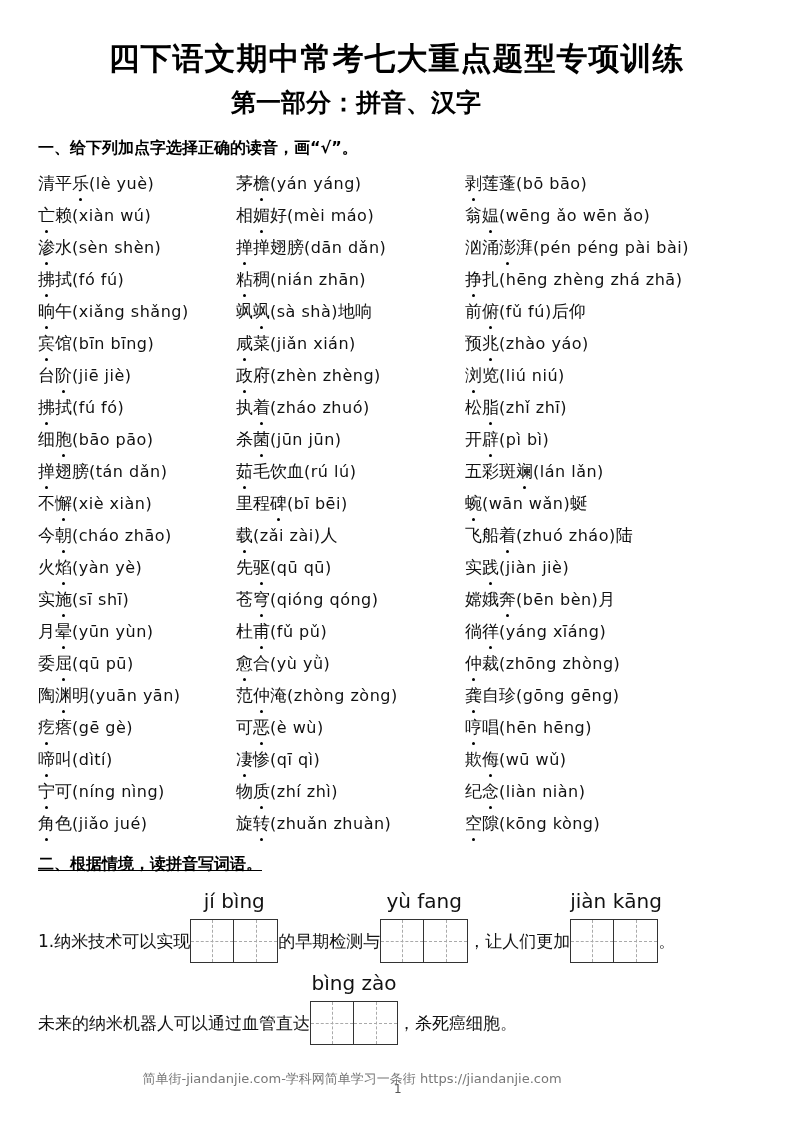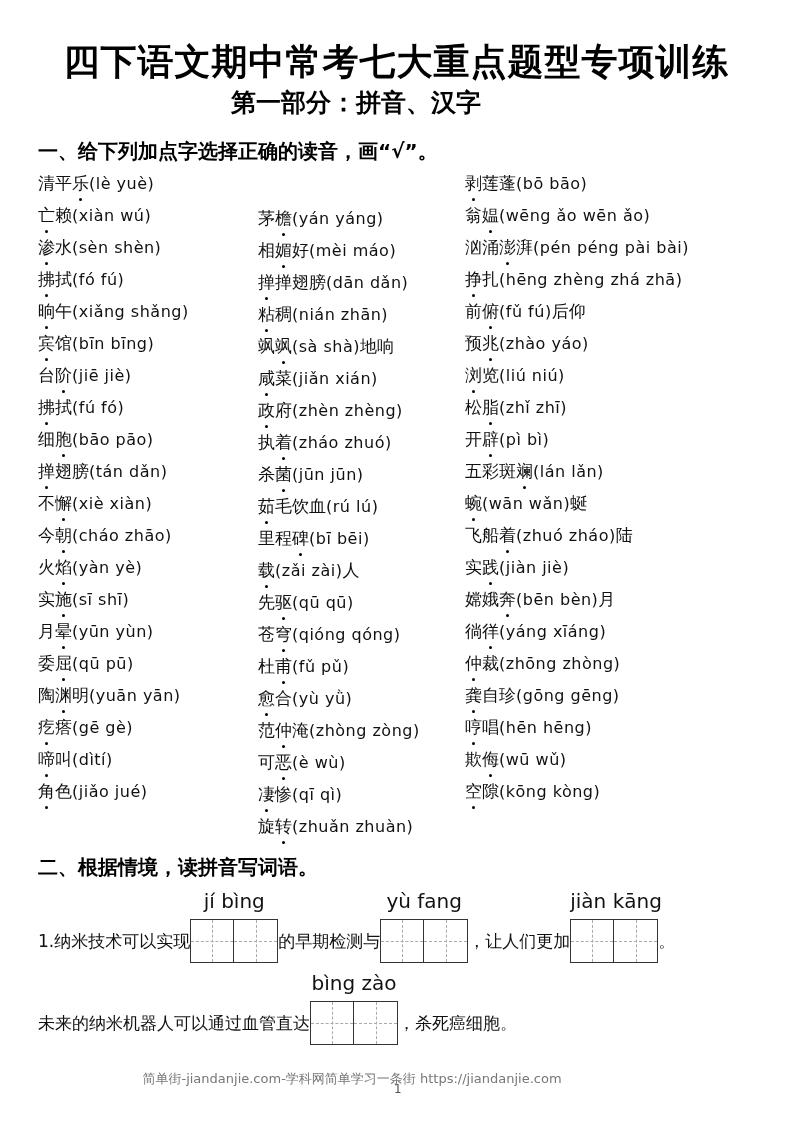--- a/index.html
+++ b/index.html
@@ -2,40 +2,40 @@
 <html><head>
   <meta charset="utf-8">
   <style>
     html, body { margin: 0; padding: 0; background: #ffffff; }
     body {
       width: 793px; height: 1122px; position: relative; overflow: hidden;
       font-family: "DejaVu Sans", "Liberation Sans", sans-serif; color: #111;
     }
     .title {
       position: absolute; top: 38px; left: 0; width: 793px; text-align: center;
-      font-family: "DejaVu Sans", sans-serif; font-weight: bold; font-size: 36px;
+      font-family: "DejaVu Sans", sans-serif; font-weight: bold; font-size: 31px;
       letter-spacing: 1px; color: #000;
     }
     .subtitle {
       position: absolute; top: 86px; left: 0; width: 712px; text-align: center;
       font-weight: bold; font-size: 25px; color: #000;
     }
     .sec-head {
-      position: absolute; left: 38px; font-weight: bold; font-size: 20px; color: #000;
+      position: absolute; left: 38px; font-weight: bold; font-size: 16px; color: #000;
     }
     #sec1-head { top: 138px; }
-    #sec2-head { top: 854px; }
+    #sec2-head { top: 854px; text-decoration: underline; }
     .grid {
       position: absolute; top: 168px; left: 38px; width: 740px;
     }
     .row { height: 32px; position: relative; }
     .cell {
       position: absolute; top: 0; font-size: 17px; white-space: nowrap; line-height: 30px;
     }
-    .c0 { left: 0; } .c1 { left: 220px; margin-top: 35px; } .c2 { left: 427px; }
+    .c0 { left: 0; } .c1 { left: 198px; } .c2 { left: 427px; }
     .ch { position: relative; display: inline-block; }
     .ch.dot::after {
       content: ""; position: absolute; left: 50%; bottom: -3px; width: 3px; height: 3px;
       margin-left: -1.5px; background: #000; border-radius: 50%;
     }
     .py { font-family: "DejaVu Sans", sans-serif; font-size: 16px; letter-spacing: 0.5px; }
     .q-line {
       position: absolute; left: 38px; font-size: 17px; white-space: nowrap;
       display: flex; align-items: center; height: 46px;
     }
@@ -162,20 +162,25 @@
       <div class="cell c0"><span><span class="ch dot">疙</span><span class="ch">瘩</span></span><span class="py">(gē gè)</span></div>
       <div class="cell c1"><span><span class="ch">可</span><span class="ch dot">恶</span></span><span class="py">(è wù)</span></div>
       <div class="cell c2"><span><span class="ch dot">哼</span><span class="ch">唱</span></span><span class="py">(hēn hēng)</span></div>
     </div>
     <div class="row">
       <div class="cell c0"><span><span class="ch dot">啼</span><span class="ch">叫</span></span><span class="py">(dìtí)</span></div>
       <div class="cell c1"><span><span class="ch dot">凄</span><span class="ch">惨</span></span><span class="py">(qī qì)</span></div>
       <div class="cell c2"><span><span class="ch">欺</span><span class="ch dot">侮</span></span><span class="py">(wū wǔ)</span></div>
     </div>
     <div class="row">
+      <div class="cell c0"><span><span class="ch dot">宁</span><span class="ch">可</span></span><span class="py">(níng nìng)</span></div>
+      <div class="cell c1"><span><span class="ch">物</span><span class="ch dot">质</span></span><span class="py">(zhí zhì)</span></div>
+      <div class="cell c2"><span><span class="ch">纪</span><span class="ch dot">念</span></span><span class="py">(liàn niàn)</span></div>
+    </div>
+    <div class="row">
       <div class="cell c0"><span><span class="ch dot">角</span><span class="ch">色</span></span><span class="py">(jiǎo jué)</span></div>
       <div class="cell c1"><span><span class="ch">旋</span><span class="ch dot">转</span></span><span class="py">(zhuǎn zhuàn)</span></div>
       <div class="cell c2"><span><span class="ch dot">空</span><span class="ch">隙</span></span><span class="py">(kōng kòng)</span></div>
     </div>
   </div>
 
 <div class="sec-head" id="sec2-head">二、根据情境，读拼音写词语。</div>
 
 <div class="q-line" id="q1">
   <span>1.纳米技术可以实现</span>

